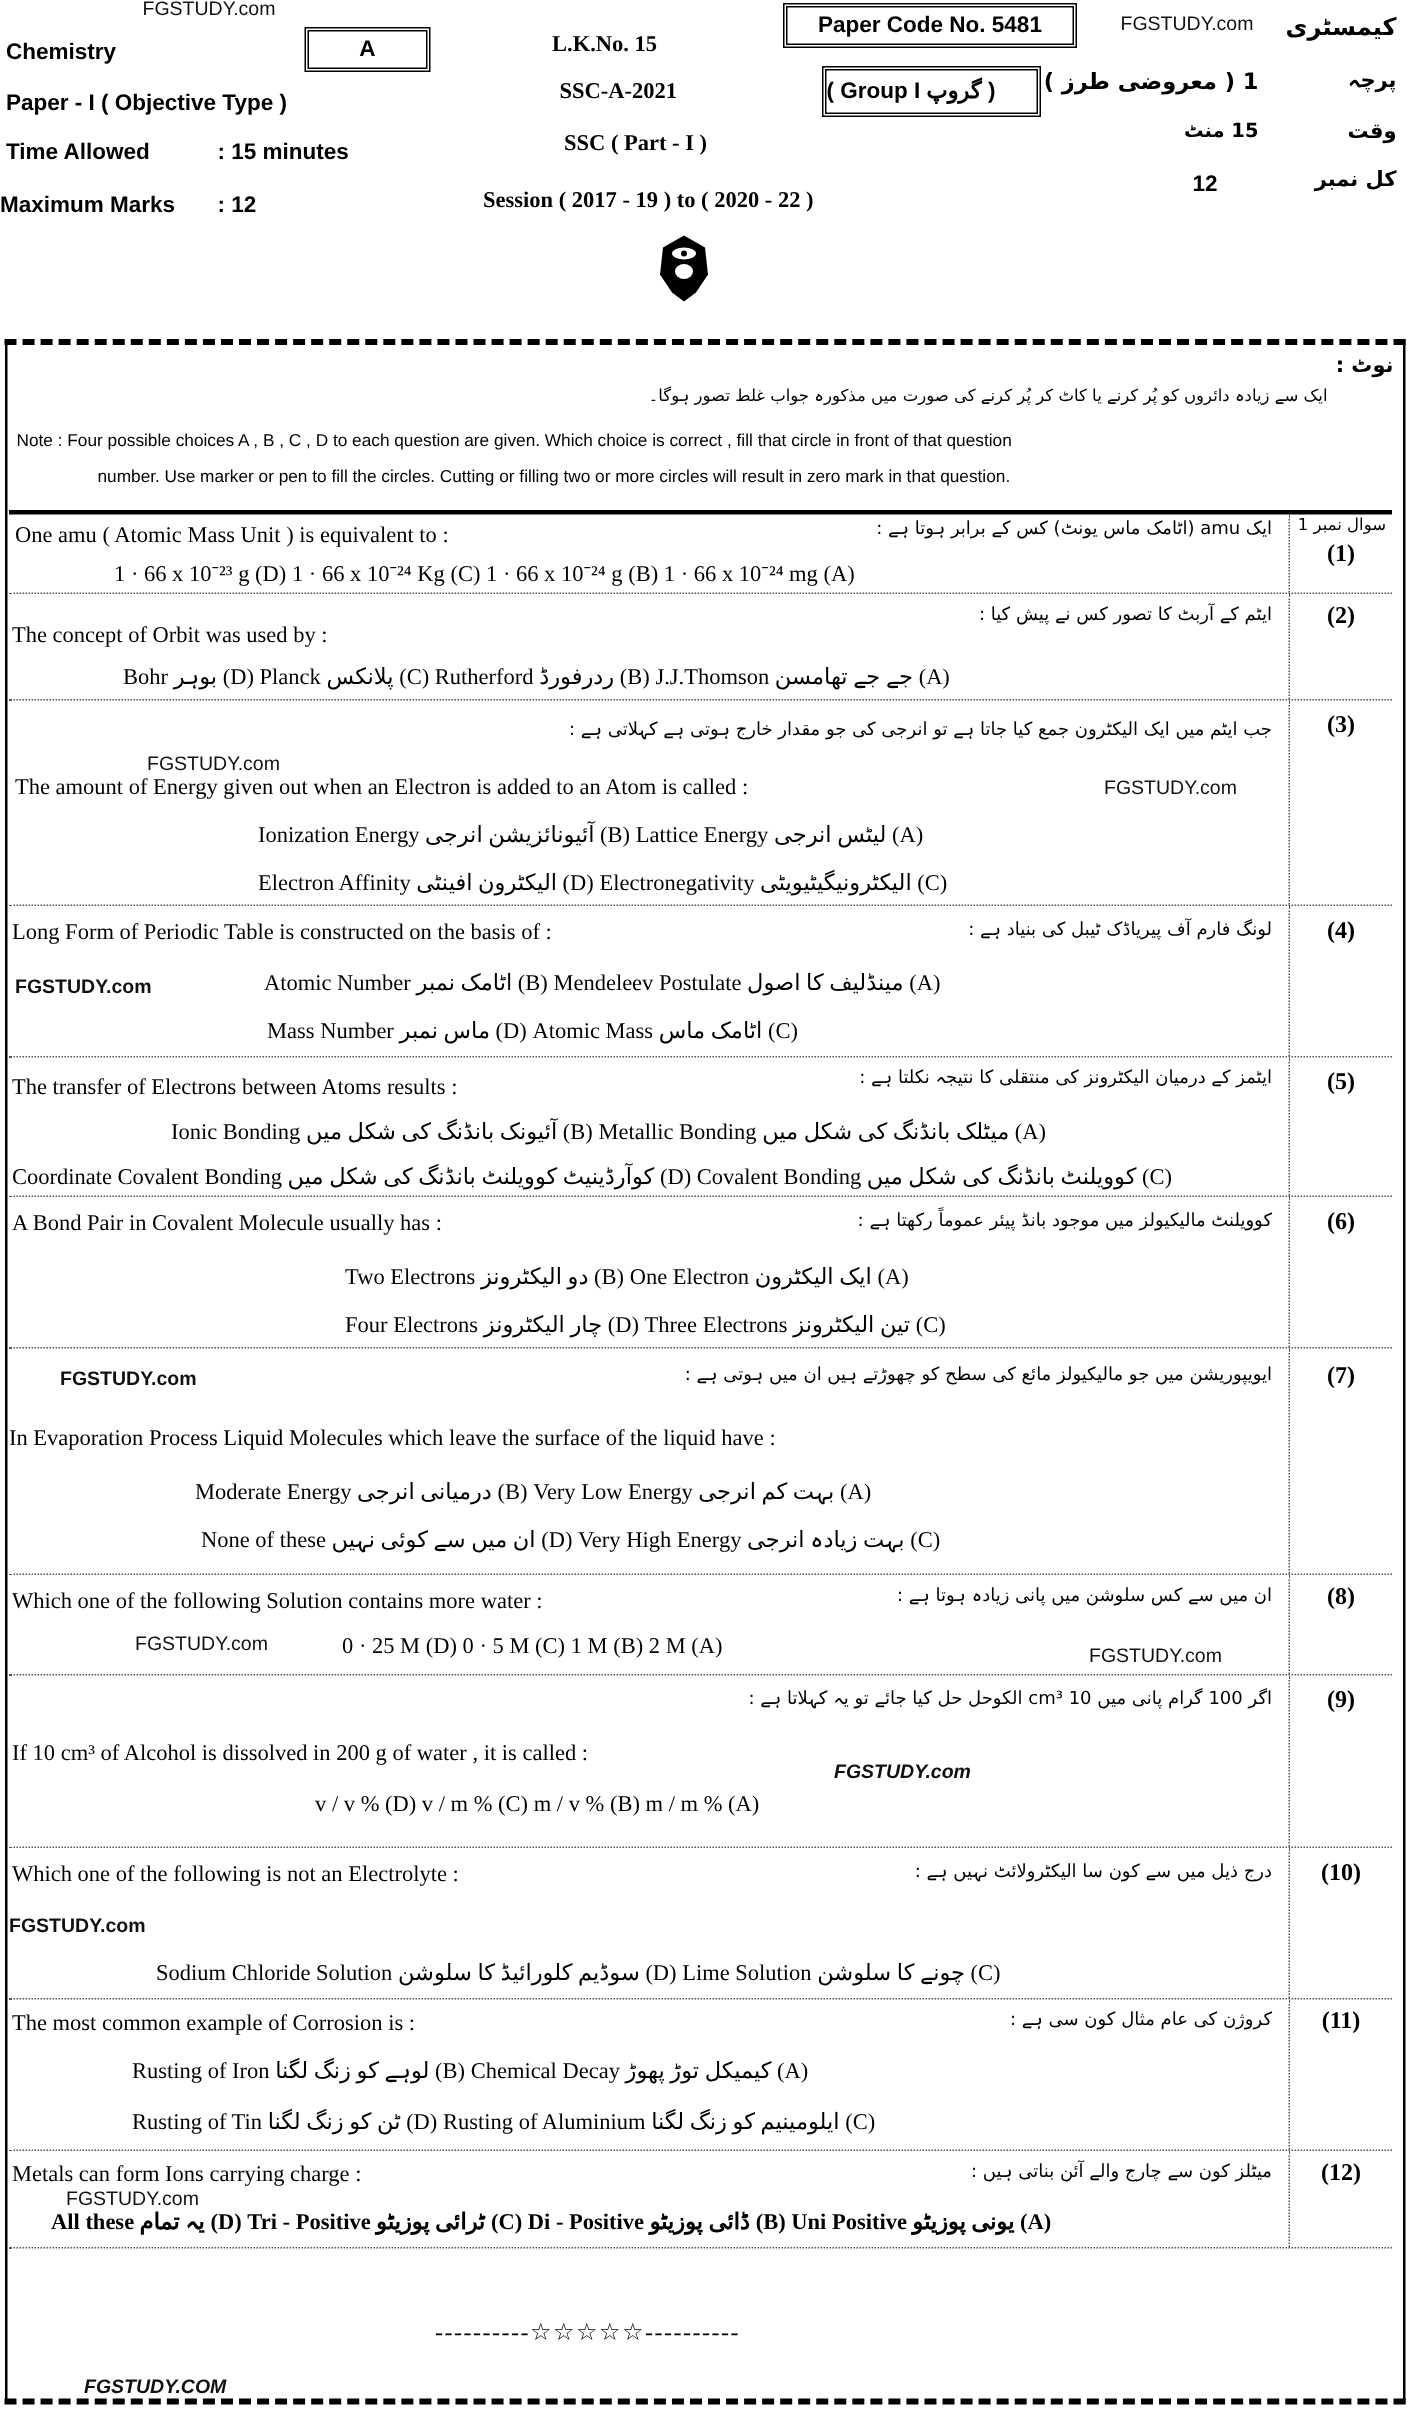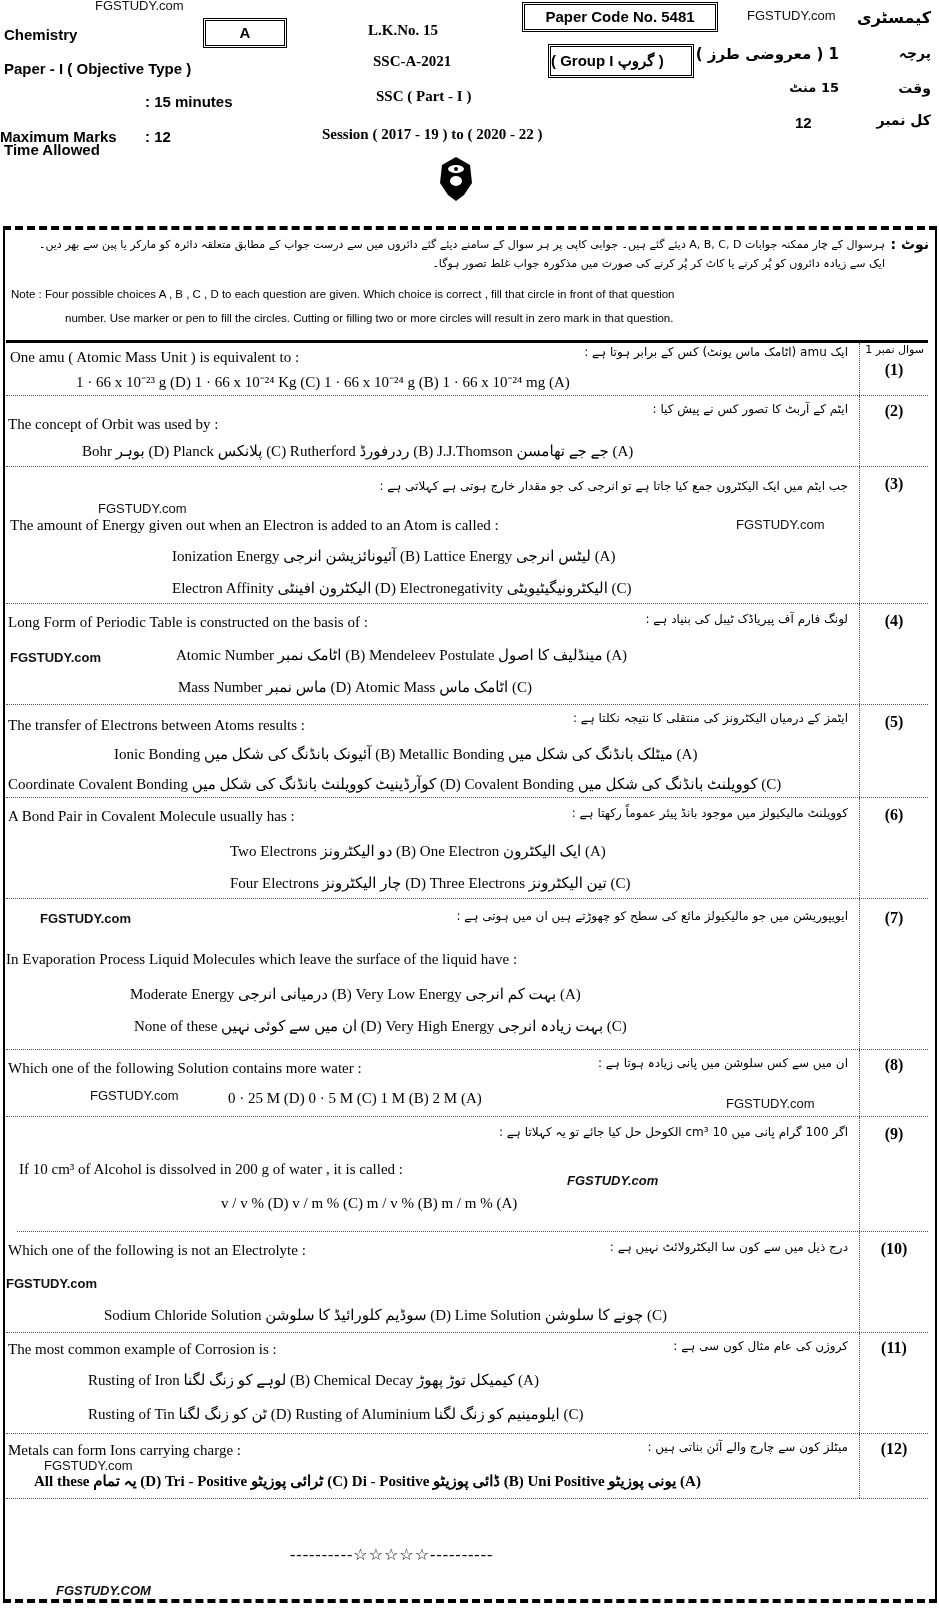--- a/index.html
+++ b/index.html
@@ -26,21 +26,21 @@
 <body>
 
 <div class="abs wm" style="left:95px; top:-2px;">FGSTUDY.com</div>
 <div class="abs wm" style="left:747px; top:8px;">FGSTUDY.com</div>
 
 <div class="abs hdr" style="left:4px; top:26px; font-size:15px;">Chemistry</div>
 <div class="box" style="left:203px; top:18px; width:78px; height:24px; text-align:center; line-height:24px;">
   <span class="hdr">A</span>
 </div>
 <div class="abs hdr" style="left:4px; top:60px;">Paper - I ( Objective Type )</div>
-<div class="abs hdr" style="left:4px; top:93px;margin-top:48px;">Time Allowed</div>
+<div class="abs hdr" style="left:4px; top:93px;">Time Allowed</div>
 <div class="abs hdr" style="left:145px; top:93px;">:  15   minutes</div>
 <div class="abs hdr" style="left:0px; top:128px;">Maximum Marks</div>
 <div class="abs hdr" style="left:145px; top:128px;">:  12</div>
 
 <div class="abs serifb" style="left:368px; top:22px;">L.K.No. 15</div>
 <div class="abs serifb" style="left:373px; top:53px;">SSC-A-2021</div>
 <div class="abs serifb" style="left:376px; top:88px;">SSC ( Part - I )</div>
 <div class="abs serifb" style="left:322px; top:126px;">Session ( 2017 - 19 ) to ( 2020 - 22 )</div>
 
 <div class="box" style="left:522px; top:2px; width:190px; height:24px; text-align:center; line-height:24px;">
@@ -62,21 +62,20 @@
   <polygon points="18,2 32,10 34,28 26,40 18,46 10,40 2,28 4,10" fill="#000"></polygon>
   <ellipse cx="18" cy="14" rx="8" ry="4" fill="#fff"></ellipse>
   <circle cx="18" cy="14" r="2" fill="#000"></circle>
   <ellipse cx="18" cy="26" rx="6" ry="5" fill="#fff"></ellipse>
 </svg>
 
 <div class="frame"></div>
 
 <div class="notebox">
   <div class="abs urdu" style="right:4px; top:6px; font-size:14px; font-weight:bold;">نوٹ :</div>
-  <div class="abs urdu" style="right:48px; top:8px; font-size:11px; width:860px; overflow:hidden;">ہرسوال کے چار ممکنہ جوابات A, B, C, D دیئے گئے ہیں۔ جوابی کاپی پر ہر سوال کے سامنے دیئے گئے دائروں میں سے درست جواب کے مطابق متعلقہ دائرہ کو مارکر یا پین سے بھر دیں۔</div>
   <div class="abs urdu" style="right:48px; top:27px; font-size:11px; width:860px; overflow:hidden;">ایک سے زیادہ دائروں کو پُر کرنے یا کاٹ کر پُر کرنے کی صورت میں مذکورہ جواب غلط تصور ہوگا۔</div>
   <div class="abs sans" style="left:8px; top:58px; font-size:11.5px;">Note : Four possible choices A , B , C , D to each question are given. Which choice  is correct , fill that  circle in front  of  that question</div>
   <div class="abs sans" style="left:62px; top:82px; font-size:11.5px;">number. Use marker or pen to fill the circles. Cutting or filling two or more circles will result in zero mark in that question.</div>
 </div>
 
 <div class="qtable">
 
   <div class="qrow" style="height:52px; border-top:3px solid #000;">
     <div class="abs qtext" style="left:4px; top:6px;">One amu ( Atomic Mass Unit ) is equivalent to  :</div>
     <div class="abs urdu" style="right:80px; top:2px;">ایک amu (اٹامک ماس یونٹ) کس کے برابر ہوتا ہے :</div>
@@ -138,21 +137,21 @@
 
   <div class="qrow" style="height:66px;">
     <div class="abs qtext" style="left:2px; top:10px;">Which one of the following Solution contains more water  :</div>
     <div class="abs urdu" style="right:80px; top:6px;">ان میں سے کس سلوشن میں پانی زیادہ ہوتا ہے :</div>
     <div class="abs wm" style="left:84px; top:38px;">FGSTUDY.com</div>
     <div class="opt" style="left:222px; top:40px;">0 · 25 M    (D)   0 · 5 M    (C)    1 M    (B)    2 M    (A)</div>
     <div class="abs wm" style="left:720px; top:46px;">FGSTUDY.com</div>
     <div class="qnum" style="padding-top:6px;">(8)</div>
   </div>
 
-  <div class="qrow" style="height:114px;margin-left:11px;">
+  <div class="qrow" style="height:114px;">
     <div class="abs urdu" style="right:80px; top:8px;">اگر 100 گرام پانی میں 10 cm³ الکوحل حل کیا جائے تو یہ کہلاتا ہے :</div>
     <div class="abs qtext" style="left:2px; top:44px;">If  10 cm³ of Alcohol is dissolved in 200 g of water , it is  called  :</div>
     <div class="abs wm-b" style="left:550px; top:56px;">FGSTUDY.com</div>
     <div class="opt" style="left:204px; top:78px;">v / v  %    (D)    v / m  %    (C)    m / v  %    (B)    m / m %    (A)</div>
     <div class="qnum" style="padding-top:8px;">(9)</div>
   </div>
 
   <div class="qrow" style="height:100px;">
     <div class="abs qtext" style="left:2px; top:10px;">Which one of the following  is not an Electrolyte   :</div>
     <div class="abs urdu" style="right:80px; top:8px;">درج ذیل میں سے کون سا الیکٹرولائٹ نہیں ہے :</div>

